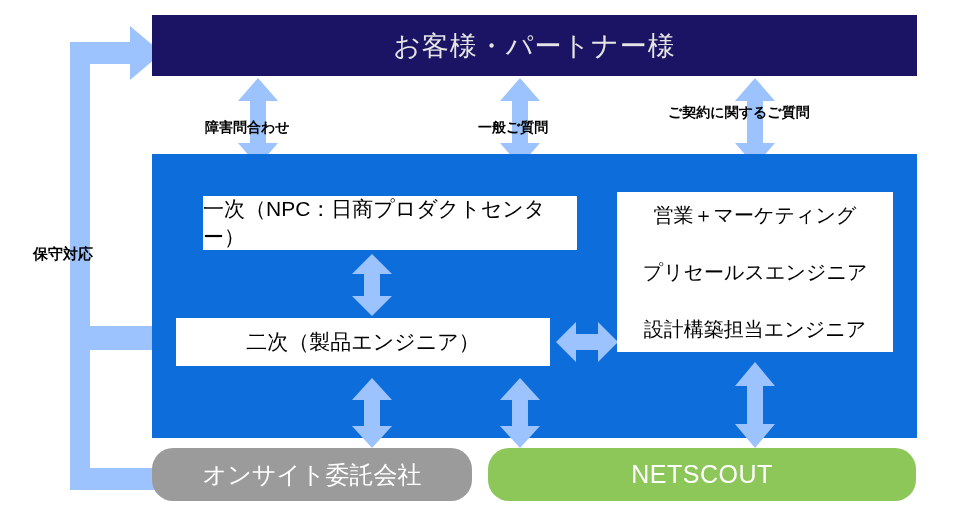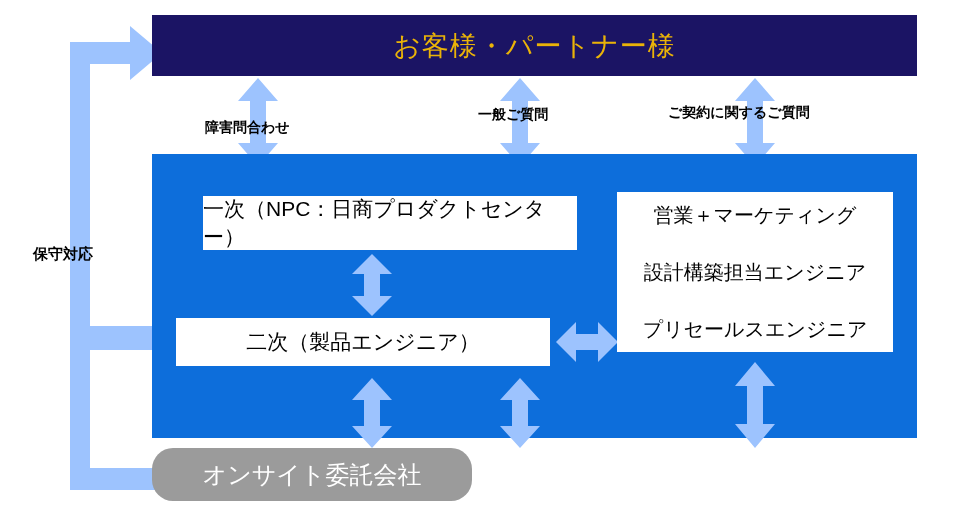--- a/index.html
+++ b/index.html
@@ -7,21 +7,21 @@
     width:960px;height:520px;
     background:#ffffff;
     font-family:"Liberation Sans","DejaVu Sans",sans-serif;
     overflow:hidden;
   }
   #stage{position:relative;width:960px;height:520px;}
 
   
   .banner{
     position:absolute;left:152px;top:15px;width:765px;height:61px;
-    background:#1b1464;color:#eab308;
+    background:#1b1464;color:#e5e5e5;
     display:flex;align-items:center;justify-content:center;
     font-size:27px;letter-spacing:1px;
   }
   .bluepanel{
     position:absolute;left:152px;top:154px;width:765px;height:284px;
     background:#0d6edb;
   }
   .wbox{
     position:absolute;background:#ffffff;
     display:flex;flex-direction:column;align-items:center;justify-content:center;
@@ -39,21 +39,21 @@
   }
   #box-onsite{left:152px;width:320px;background:#9b9b9b;}
   #box-netscout{left:488px;width:428px;background:#8dc75a;font-size:25px;letter-spacing:.5px;}
 
   
   .lbl{
     position:absolute;color:#000000;font-weight:bold;font-size:14px;
     white-space:nowrap;line-height:1.25;text-align:left;
   }
   #lbl-fault{left:205px;top:119px;}
-  #lbl-general{left:478px;top:106px;}
+  #lbl-general{left:478px;top:119px;}
   #lbl-contract{left:668px;top:104px;text-align:center;}
   #lbl-maint{left:33px;top:247px;font-size:15px;font-family:Liberation Mono, monospace;}
 
   
   .arrow{position:absolute;}
   .arrow svg{display:block;}
 
   
   #loop-arrow{left:58px;top:20px;}
 </style>
@@ -113,22 +113,22 @@
   </div>
 
   <div class="arrow" style="left:556px;top:315px;">
     <svg width="62" height="54" viewBox="0 0 62 54">
       <path d="M0 27 L20 7 L20 19 L42 19 L42 7 L62 27 L42 47 L42 35 L20 35 L20 47 Z" fill="#9dc3fe"></path>
     </svg>
   </div>
 
   <div class="wbox" id="box-sales">
     <span>営業＋マーケティング</span>
+    <span>プリセールスエンジニア</span>
     <span>設計構築担当エンジニア</span>
-    <span>プリセールスエンジニア</span>
   </div>
 
   <div class="arrow" style="left:350px;top:378px;">
     <svg width="44" height="70" viewBox="0 0 44 70">
       <path d="M22 0 L42 22 L30 22 L30 48 L42 48 L22 70 L2 48 L14 48 L14 22 L2 22 Z" fill="#9dc3fe"></path>
     </svg>
   </div>
   <div class="arrow" style="left:498px;top:378px;">
     <svg width="44" height="70" viewBox="0 0 44 70">
       <path d="M22 0 L42 22 L30 22 L30 48 L42 48 L22 70 L2 48 L14 48 L14 22 L2 22 Z" fill="#9dc3fe"></path>
@@ -136,14 +136,17 @@
   </div>
   <div class="arrow" style="left:733px;top:362px;">
     <svg width="44" height="86" viewBox="0 0 44 86">
       <path d="M22 0 L42 24 L30 24 L30 62 L42 62 L22 86 L2 62 L14 62 L14 24 L2 24 Z" fill="#9dc3fe"></path>
     </svg>
   </div>
 
   <div class="footbox" id="box-onsite">
     <span>オンサイト委託会社</span>
   </div>
+  <div class="footbox" id="box-netscout">
+    <span>NETSCOUT</span>
+  </div>
 
 </div>
 
 </body></html>

